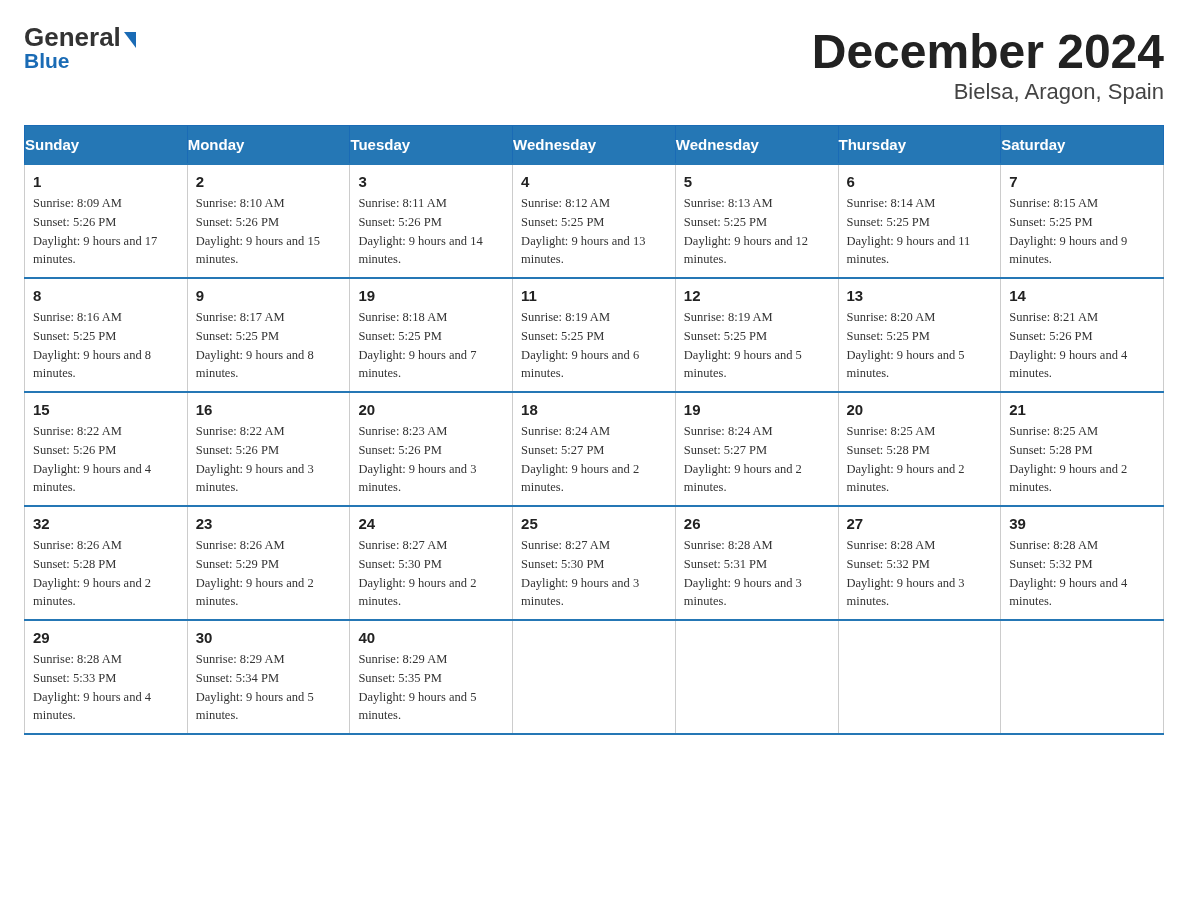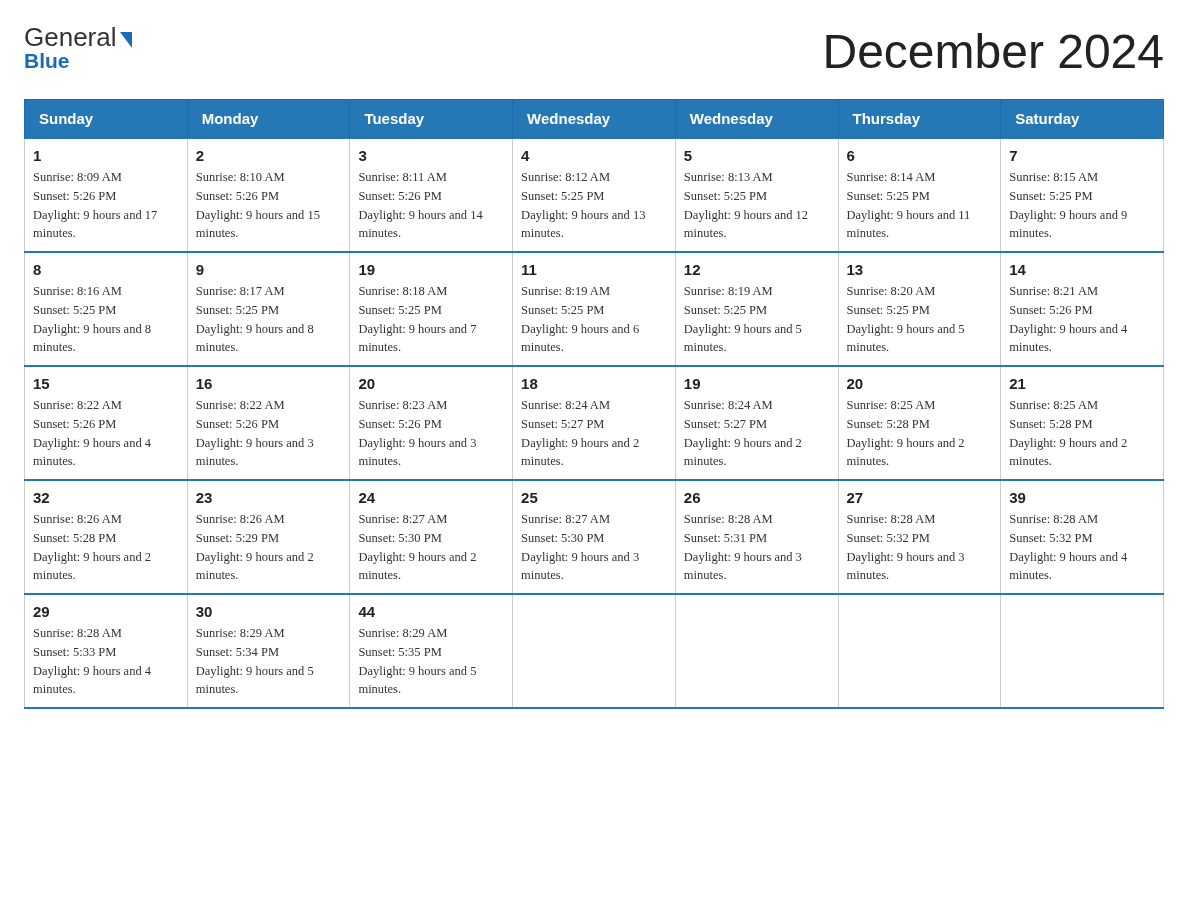--- a/index.html
+++ b/index.html
@@ -16,55 +16,55 @@
       align-items: flex-start;
       margin-bottom: 20px;
     }
     .logo {
       display: flex;
       flex-direction: column;
       align-items: flex-start;
     }
     .logo-general {
       font-size: 26px;
-      font-weight: normal;
+      font-weight: bold;
       color: #333;
       line-height: 1;
     }
     .logo-blue {
       font-size: 21px;
       font-weight: bold;
       color: #1a6bb5;
       line-height: 1;
     }
     .logo-line {
       display: flex;
       align-items: center;
     }
     .title-block {
       text-align: right;
     }
     .title-month {
       font-size: 48px;
-      font-weight: normal;
+      font-weight: bold;
       color: #222;
     }
     .title-location {
       font-size: 22px;
       color: #444;
     }
     table {
       width: 100%;
       border-collapse: collapse;
       table-layout: fixed;
     }
     thead tr th {
       background-color: #2577b5;
       color: #fff;
-      padding: 10px 14px;
+      padding: 10px 0;
       font-size: 15px;
       font-weight: bold;
       text-align: left;
       border: 1px solid #1a6bb5;
     }
     tbody tr td {
       vertical-align: top;
       padding: 8px;
       border: 1px solid #ccc;
       font-size: 13px;
@@ -97,20 +97,21 @@
     <div class="logo-line">
       <span class="logo-general">General</span>
       <span style="display:inline-block; width:0; height:0; border-left:12px solid transparent; border-top:16px solid #1a6bb5; margin-left:3px; margin-top:5px;"></span>
     </div>
     <div class="logo-line">
       <span class="logo-blue">Blue</span>
     </div>
   </div>
   <div class="title-block">
     <div class="title-month">December 2024</div>
+    <div class="title-location">Bielsa, Aragon, Spain</div>
   </div>
 </div>
 
 <table>
   <thead>
     <tr>
     <th>Sunday</th>
         <th>Monday</th>
         <th>Tuesday</th>
         <th>Wednesday</th>
@@ -243,21 +244,21 @@
       <tr>
         <td>
           <div class="day-num">29</div>
           <div class="day-info">Sunrise: 8:28 AM<br>Sunset: 5:33 PM<br>Daylight: 9 hours and 4 minutes.</div>
         </td>
         <td>
           <div class="day-num">30</div>
           <div class="day-info">Sunrise: 8:29 AM<br>Sunset: 5:34 PM<br>Daylight: 9 hours and 5 minutes.</div>
         </td>
         <td>
-          <div class="day-num">44</div>
+          <div class="day-num">40</div>
           <div class="day-info">Sunrise: 8:29 AM<br>Sunset: 5:35 PM<br>Daylight: 9 hours and 5 minutes.</div>
         </td>
         <td></td>
         <td></td>
         <td></td>
         <td></td>
       </tr>
     </tbody>
 </table>
 

